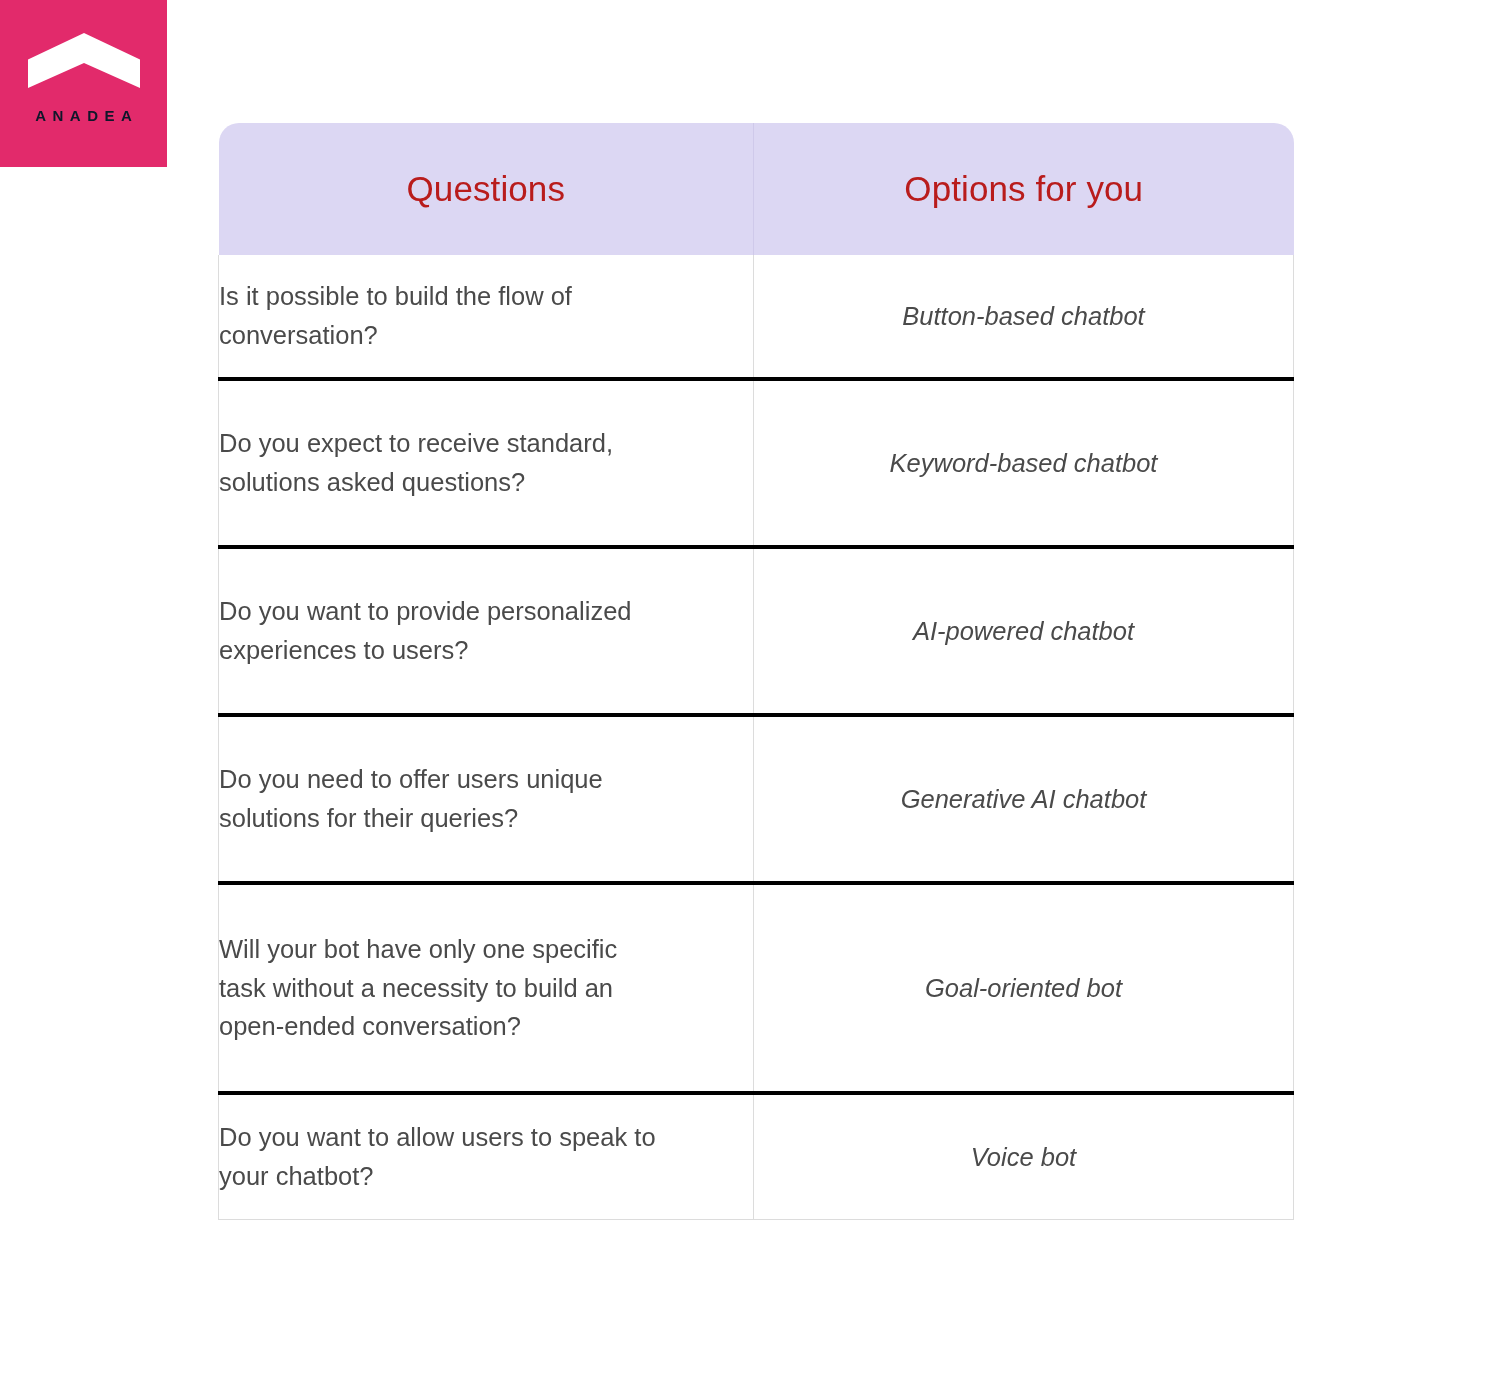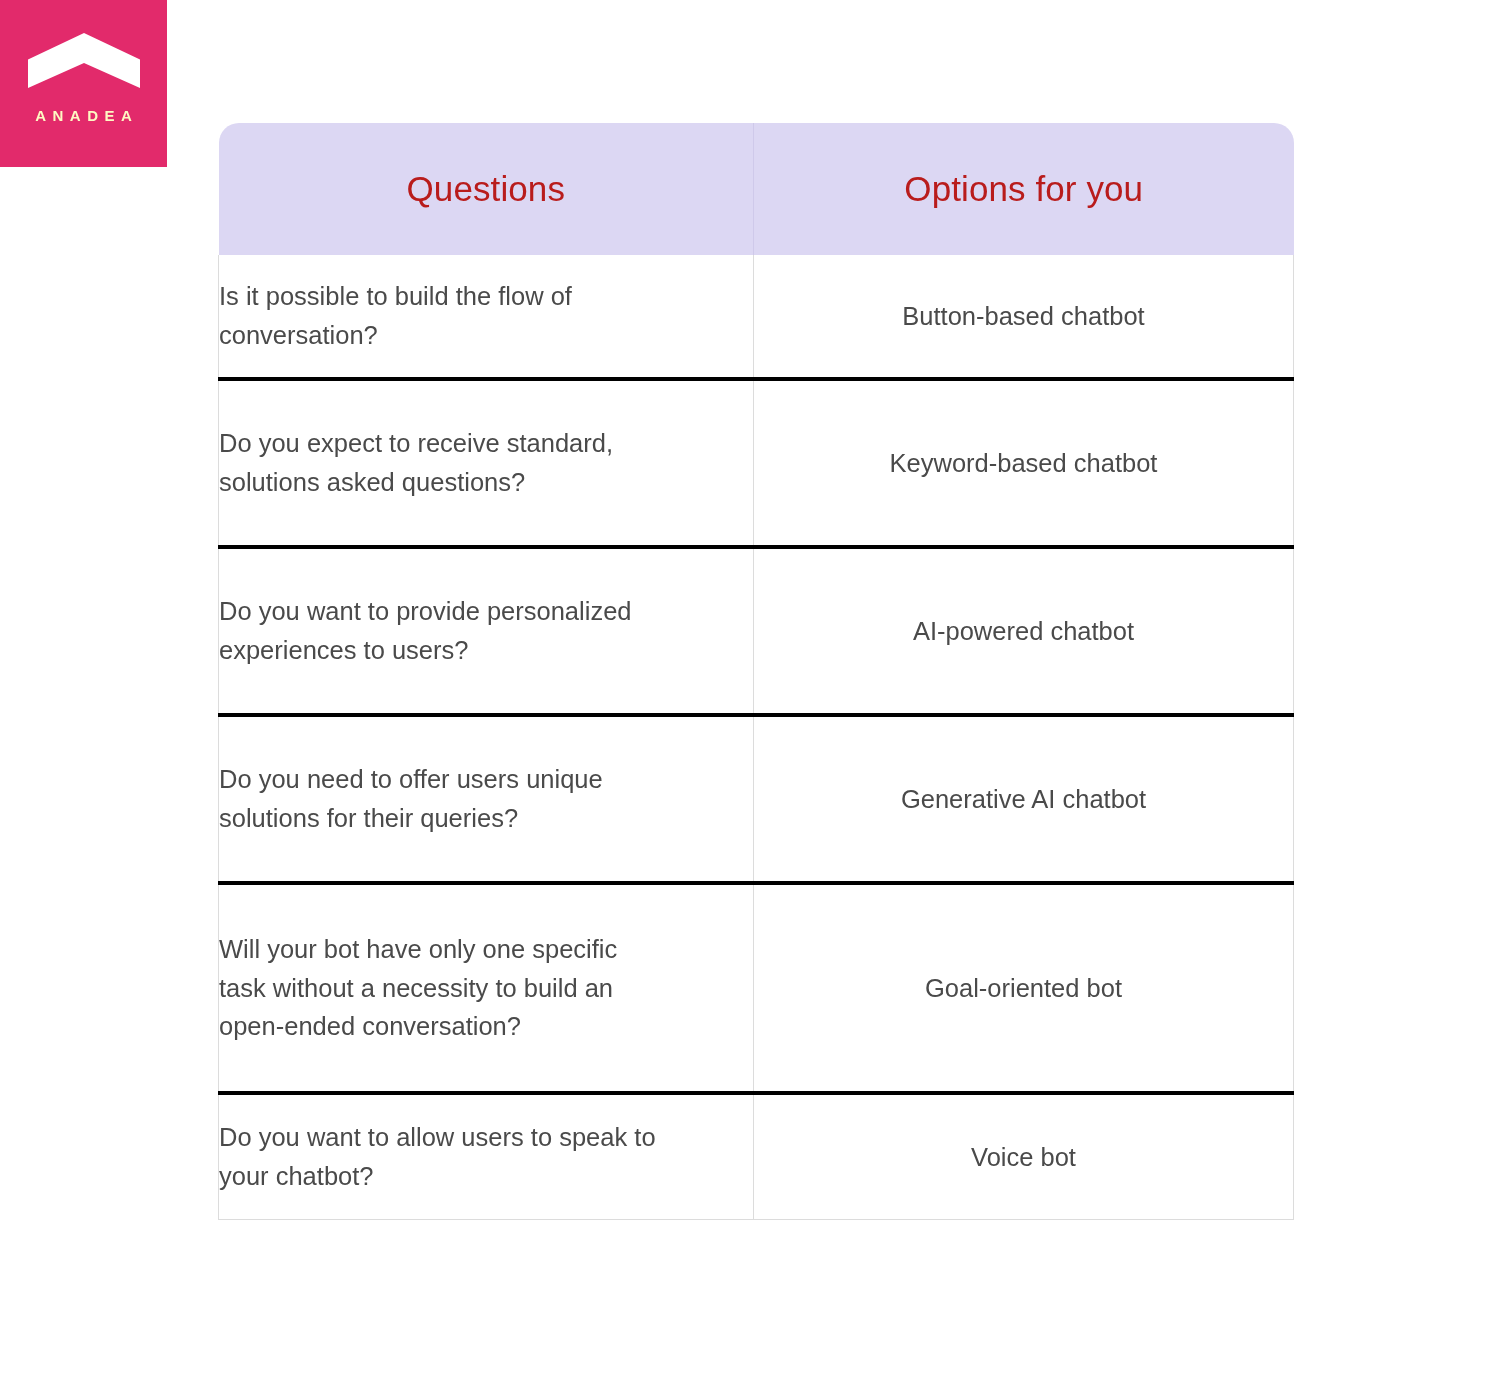--- a/index.html
+++ b/index.html
@@ -31,21 +31,21 @@
     justify-content: flex-start;
   }
   #brand-mark {
     margin-top: 33px;
     width: 112px;
     height: 55px;
     display: block;
   }
   #brand-wordmark {
     margin-top: 20px;
-    color: #fef9c3;
+    color: #0f172a;
     font-size: 15px;
     font-weight: 700;
     letter-spacing: 6.5px;
     text-indent: 6.5px;
     line-height: 1;
     font-family: "Liberation Sans", sans-serif;
   }
 
   
   #comparison-table {
@@ -95,20 +95,21 @@
 
   tbody td {
     border-left: 1px solid #dcdcdc;
     font-size: 25.5px;
     line-height: 1.52;
     color: #4a4a4a;
     font-weight: 400;
   }
   tbody td.cell-option {
     border-right: 1px solid #dcdcdc;
+    font-style: italic;
   }
 
   .cell-question {
     text-align: left;
     padding: 22px 34px 22px 46px;
   }
   .cell-option {
     text-align: center;
     padding: 22px 26px;
   }

